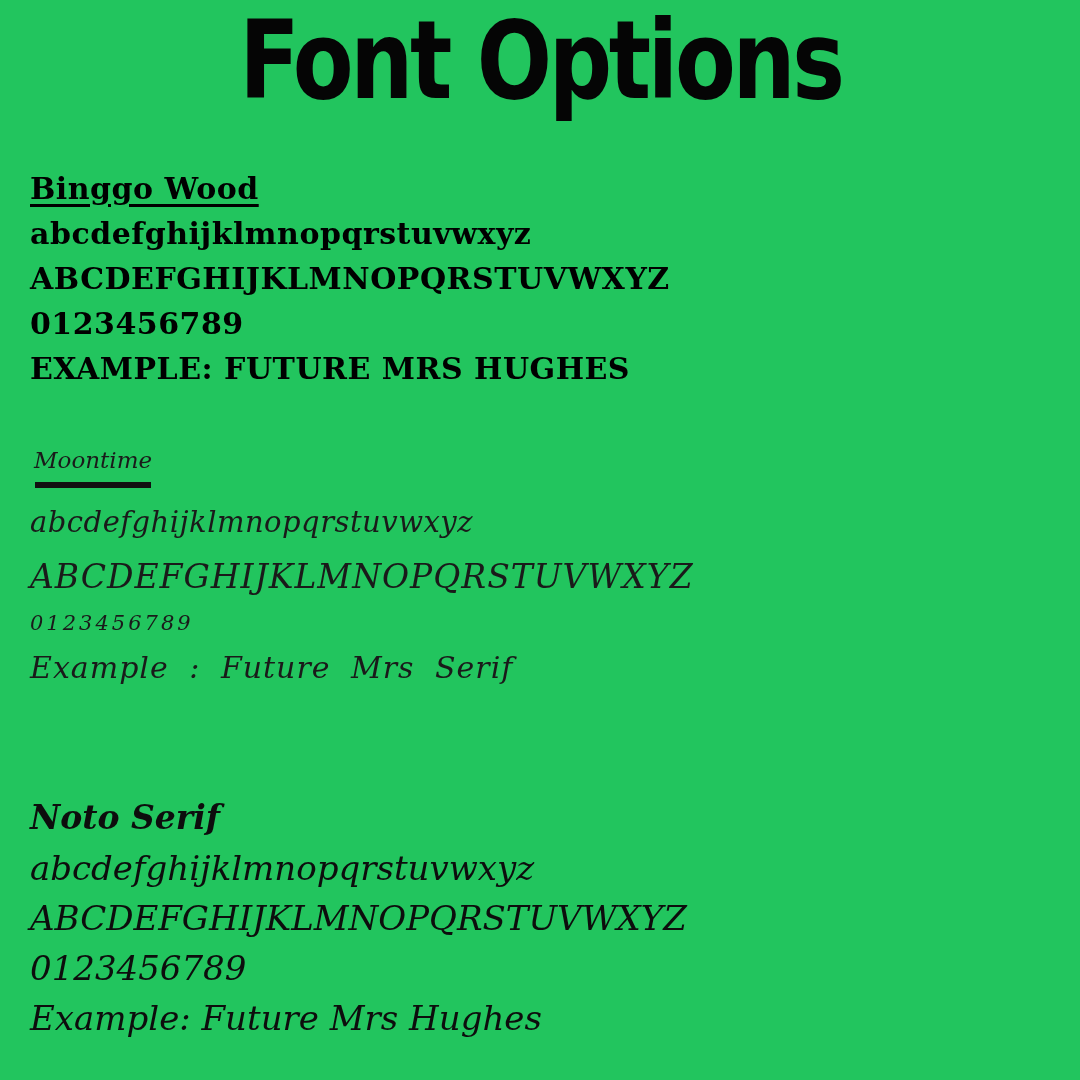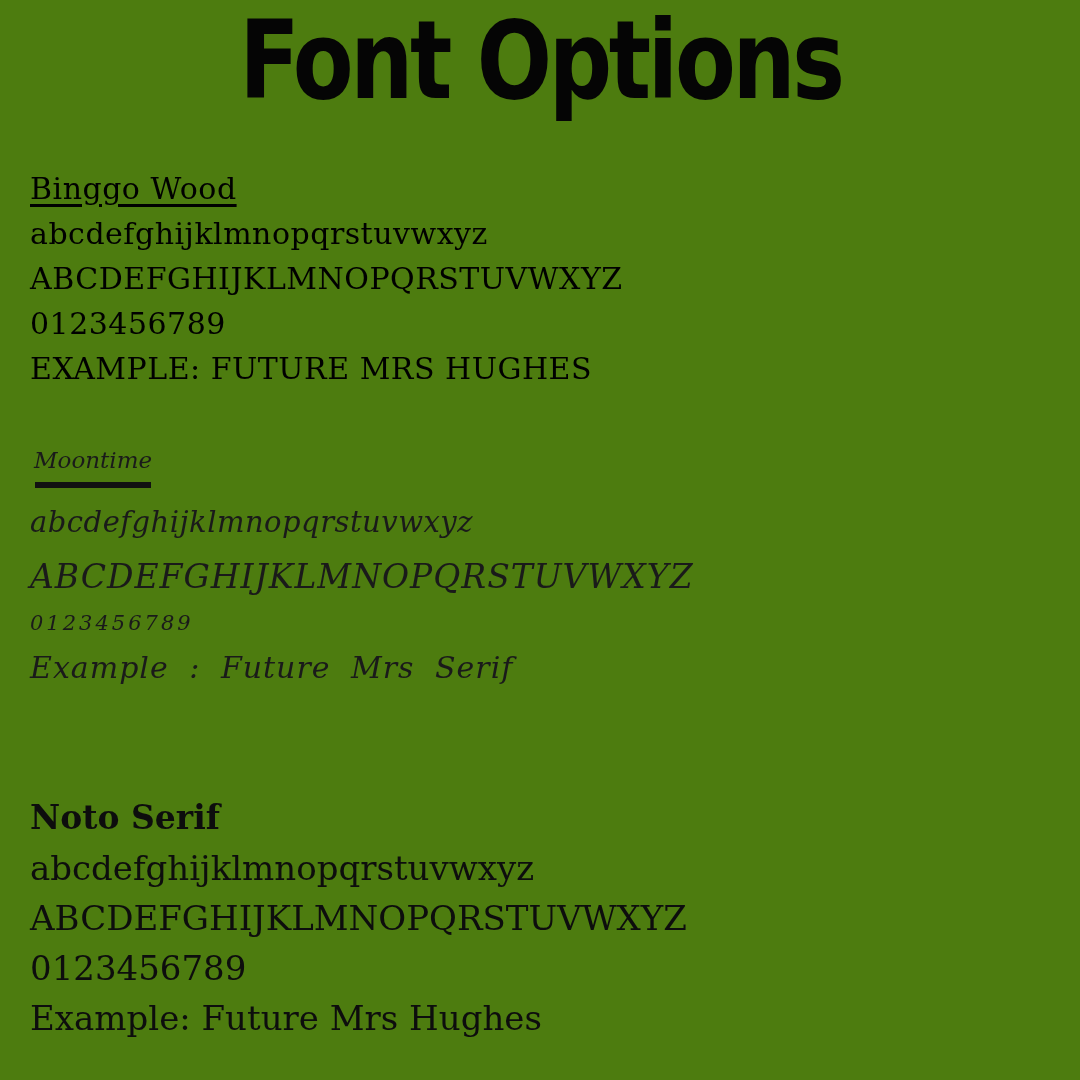--- a/index.html
+++ b/index.html
@@ -4,21 +4,21 @@
 <style>
   html, body {
     margin: 0;
     padding: 0;
     background: #ffffff;
   }
   .page {
     position: relative;
     width: 1080px;
     height: 1080px;
-    background: #4d7c0f;
+    background: #22c55e;
     color: #000000;
     overflow: hidden;
   }
 
   
   .title-wrap {
     position: absolute;
     top: 4px;
     left: 0;
     width: 1080px;
@@ -42,21 +42,21 @@
     position: absolute;
     left: 30px;
     right: 20px;
   }
   .font-section .line { white-space: nowrap; }
 
   
   .sec-binggo { top: 166px; }
   .sec-binggo .line {
     font-family: "DejaVu Serif", "Liberation Serif", serif;
-    font-weight: normal;
+    font-weight: bold;
     font-size: 30px;
     line-height: 45px;
     letter-spacing: 0.5px;
   }
   .sec-binggo .font-name {
     text-decoration: underline;
     text-decoration-thickness: 3px;
     text-underline-offset: 5px;
   }
 
@@ -95,21 +95,21 @@
     letter-spacing: 3px;
   }
   .sec-moontime .example {
     font-size: 30px;
     line-height: 56px;
     word-spacing: 10px;
     letter-spacing: 1px;
   }
 
   
-  .sec-noto { top: 793px; }
+  .sec-noto { top: 793px; font-style: italic; }
   .sec-noto .line {
     font-family: "DejaVu Serif", "Liberation Serif", serif;
     font-weight: normal;
     font-size: 34px;
     line-height: 50px;
     color: #0d0d0d;
   }
   .sec-noto .font-name {
     font-weight: bold;
     font-size: 33px;

